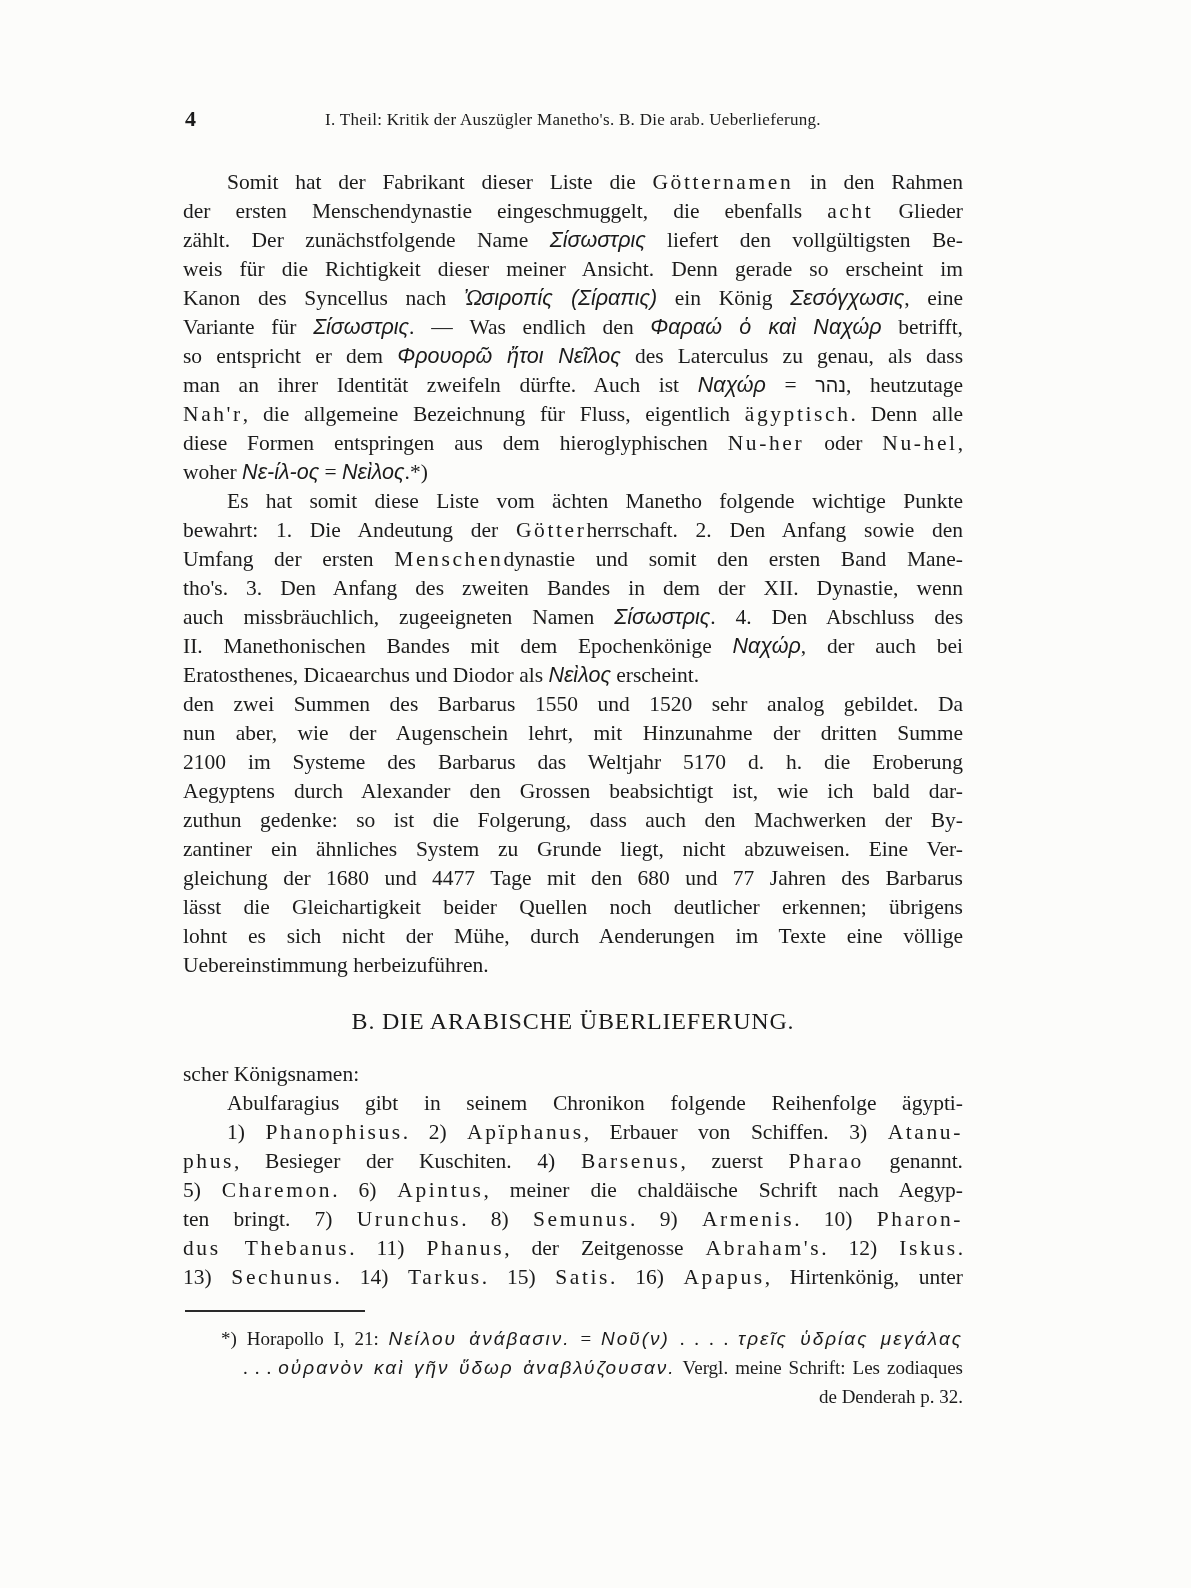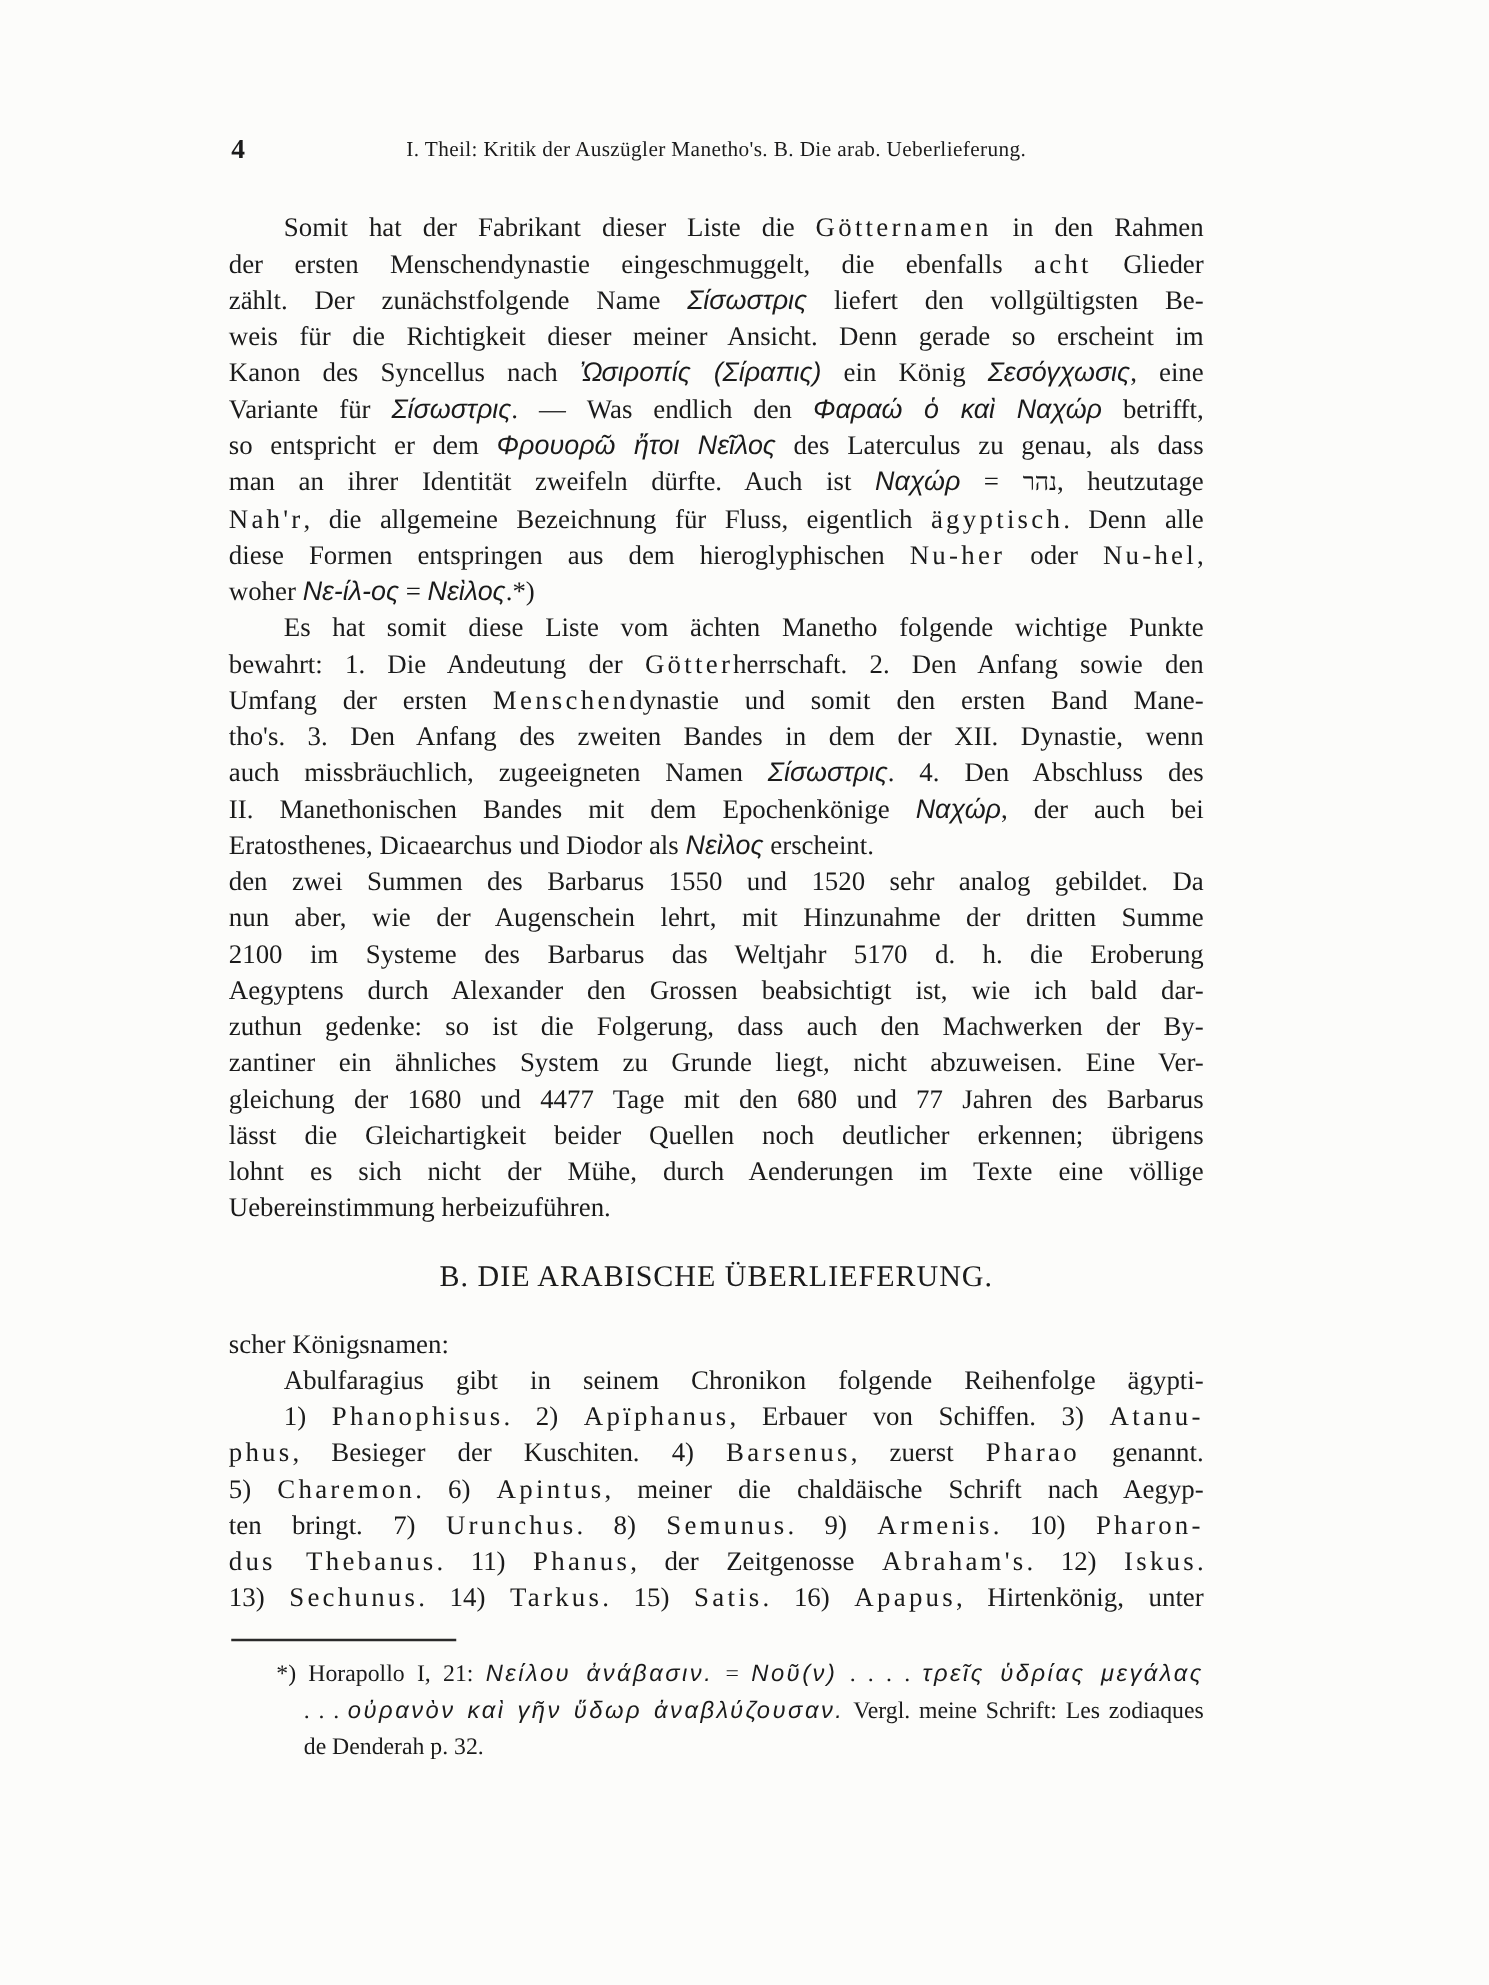--- a/index.html
+++ b/index.html
@@ -49,38 +49,39 @@
   }
   .line.last {
     text-align: left;
     text-align-last: auto;
   }
   .line.ind { text-indent: 44px; }
   .line.pad { padding-left: 22px; }
   .sp  { letter-spacing: 2.6px; }
   .it  { font-style: italic; font-family: Liberation Sans, sans-serif; }
   .sp2 { letter-spacing: 2px; }
-  .heb { font-family: Liberation Serif, serif; font-size: 0.92em; margin-top: 35px; }
+  .heb { font-family: Liberation Sans, sans-serif; font-size: 0.92em; margin-top: 35px; }
   .heading {
     font-size: 24px;
     text-align: center;
     letter-spacing: 0.8px;
     margin: 26px 0 24px 0;
     line-height: 30px;
   }
   .para { margin: 0; }
   .fnrule {
     width: 180px;
     border-top: 2px solid #2a2a2a;
     margin: 18px 0 12px 2px;
   }
   .footnote { margin-left: 38px; width: 742px; }
   .footnote .line {
     font-size: 19px;
     line-height: 29px;
+    text-align: right;
   }
 </style>
 </head>
 <body>
 
 <div class="sheet">
   <div class="textblock">
     <div class="header">
       <span class="pagenum">4</span>
       <span class="runtitle">I. Theil: Kritik der Auszügler Manetho's.   B. Die arab. Ueberlieferung.</span>

